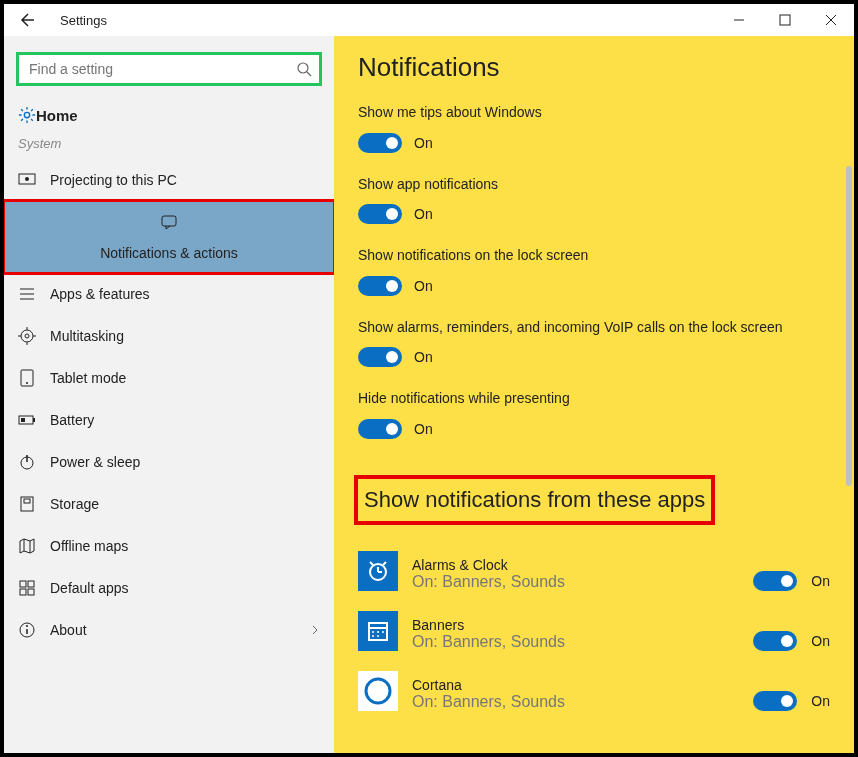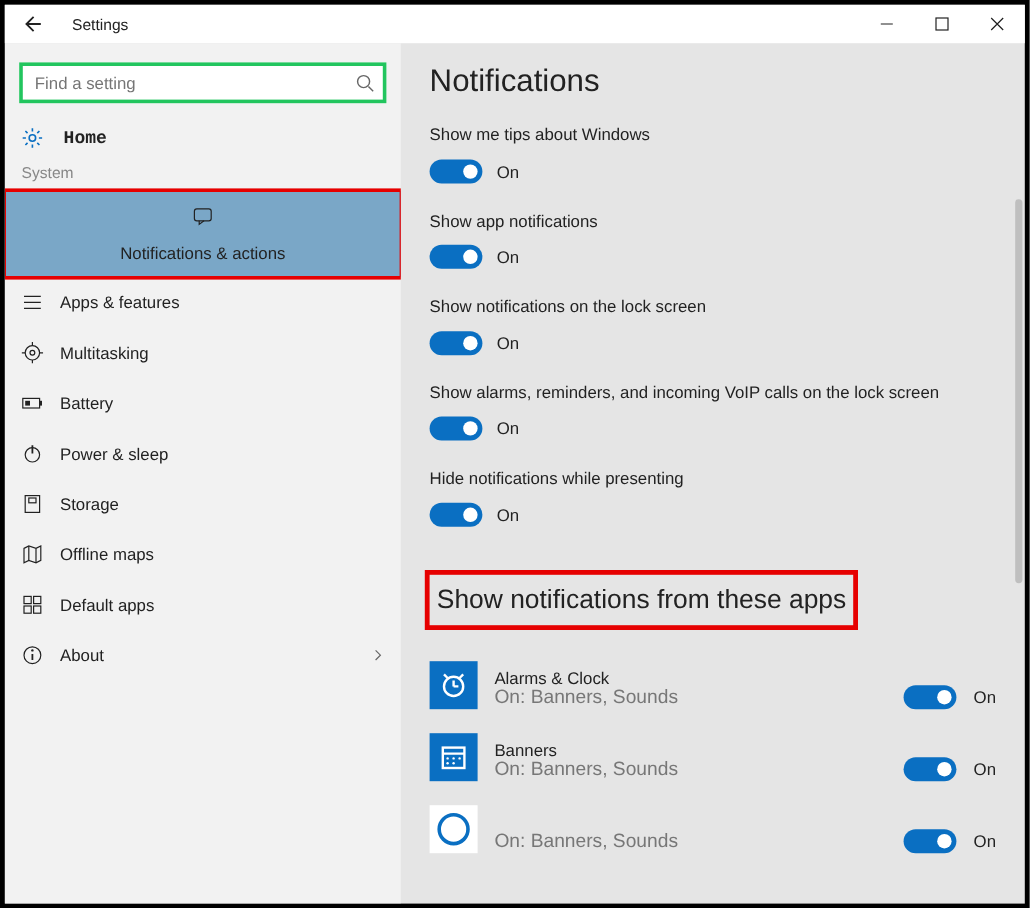--- a/index.html
+++ b/index.html
@@ -1,30 +1,30 @@
 <!DOCTYPE html>
 <html><head>
 <meta charset="utf-8">
 <style>
 * { box-sizing: border-box; margin: 0; padding: 0; }
 body { font-family: "Segoe UI", Arial, sans-serif; background: #000; width: 858px; height: 757px; overflow: hidden; }
-.window { background: #e5e5e5; border: 4px solid #000; width: 858px; height: 757px; display: flex; flex-direction: column; }
+.window { background: #fde047; border: 4px solid #000; width: 858px; height: 757px; display: flex; flex-direction: column; }
 .titlebar { height: 32px; display: flex; align-items: center; padding: 0 8px; background: #fff; position: relative; }
 .back-btn { width: 32px; height: 32px; display: flex; align-items: center; justify-content: center; cursor: pointer; }
 .title-text { margin-left: 16px; font-size: 13px; color: #222; }
 .win-controls { position: absolute; right: 0; top: 0; display: flex; }
 .win-btn { width: 46px; height: 32px; display: flex; align-items: center; justify-content: center; cursor: pointer; }
 .content { display: flex; flex: 1; overflow: hidden; }
 .sidebar { width: 330px; background: #f2f2f2; padding: 10px 0 0 0; overflow-y: auto; }
 .search-wrap { margin: 6px 12px 14px 12px; position: relative; }
 .search-input { width: 100%; height: 34px; border: 3px solid #22c55e; background: #fff; padding: 0 36px 0 10px; font-size: 14px; color: #666; outline: none; }
 .search-icon { position: absolute; right: 10px; top: 50%; transform: translateY(-50%); }
-.home-row { display: flex; align-items: flex-end; padding: 6px 14px 12px 14px; gap: 17px; font-family: Liberation Mono, monospace; }
+.home-row { display: flex; align-items: flex-end; padding: 6px 14px 12px 14px; gap: 0; }
 .home-row .label { font-weight: 600; font-size: 15px; color: #222; }
-.section-label { padding: 0 14px 8px 14px; font-size: 13px; color: #888; }
+.section-label { padding: 0 14px 8px 14px; font-size: 13px; color: #888; font-style: italic; }
 .nav-item { display: flex; align-items: center; gap: 14px; padding: 12px 14px; font-size: 14px; color: #222; cursor: pointer; }
 .nav-item.selected { background: #7aa7c7; outline: 3px solid #e60000; outline-offset: -1px; flex-direction: column; }
 .nav-icon { width: 18px; height: 18px; display: flex; align-items: center; justify-content: center; flex-shrink: 0; }
 .main { flex: 1; padding: 16px 24px 0 24px; overflow-y: auto; position: relative; }
 .main h1 { font-weight: 400; font-size: 26px; color: #222; margin-bottom: 20px; }
 .setting { margin-bottom: 22px; }
 .setting-label { font-size: 14px; color: #222; margin-bottom: 10px; line-height: 1.4; }
 .toggle-row { display: flex; align-items: center; gap: 12px; }
 .toggle { width: 44px; height: 20px; border-radius: 10px; position: relative; cursor: pointer; }
 .toggle.on { background: #0a6fc2; }
@@ -89,20 +89,29 @@
           <svg width="20" height="20" viewBox="0 0 20 20">
               <circle cx="10" cy="10" r="3" stroke="#0a6fc2" stroke-width="1.5" fill="none"></circle>
               <path d="M10 1v3M10 16v3M1 10h3M16 10h3M3.5 3.5l2 2M14.5 14.5l2 2M16.5 3.5l-2 2M5.5 14.5l-2 2" stroke="#0a6fc2" stroke-width="1.5"></path>
             </svg>
         </span>
         <span class="label">Home</span>
       </div>
 
       <div class="section-label">System</div>
 
+      <div class="nav-item">
+        <span class="nav-icon">
+            <svg width="18" height="18" viewBox="0 0 18 18">
+              <rect x="1" y="3" width="16" height="10" stroke="#222" fill="none"></rect>
+              <circle cx="9" cy="8" r="2" fill="#222"></circle>
+            </svg>
+          </span>
+        <span>Projecting to this PC</span>
+      </div>
       <div class="nav-item selected">
         <span class="nav-icon">
             <svg width="18" height="18" viewBox="0 0 18 18">
               <rect x="2" y="3" width="14" height="10" rx="2" stroke="#222" fill="none"></rect>
               <path d="M6 13 L6 16 L10 13" stroke="#222" fill="none"></path>
             </svg>
           </span>
         <span>Notifications &amp; actions</span>
       </div>
       <div class="nav-item">
@@ -120,20 +129,29 @@
             <svg width="18" height="18" viewBox="0 0 18 18">
               <circle cx="9" cy="9" r="6" stroke="#222" fill="none"></circle>
               <circle cx="9" cy="9" r="2" stroke="#222" fill="none"></circle>
               <line x1="9" y1="0" x2="9" y2="3" stroke="#222"></line>
               <line x1="9" y1="15" x2="9" y2="18" stroke="#222"></line>
               <line x1="0" y1="9" x2="3" y2="9" stroke="#222"></line>
               <line x1="15" y1="9" x2="18" y2="9" stroke="#222"></line>
             </svg>
           </span>
         <span>Multitasking</span>
+      </div>
+      <div class="nav-item">
+        <span class="nav-icon">
+            <svg width="18" height="18" viewBox="0 0 18 18">
+              <rect x="3" y="1" width="12" height="16" rx="1" stroke="#222" fill="none"></rect>
+              <circle cx="9" cy="14" r="1" fill="#222"></circle>
+            </svg>
+          </span>
+        <span>Tablet mode</span>
       </div>
       <div class="nav-item">
         <span class="nav-icon">
             <svg width="18" height="18" viewBox="0 0 18 18">
               <rect x="1" y="5" width="14" height="8" stroke="#222" fill="none"></rect>
               <rect x="15" y="7" width="2" height="4" fill="#222"></rect>
               <rect x="3" y="7" width="4" height="4" fill="#222"></rect>
             </svg>
           </span>
         <span>Battery</span>
@@ -293,20 +311,21 @@
         </div>
       </div>
 
       <div class="app-row">
         <div class="app-icon" style="background:#fff;">
           <svg width="32" height="32" viewBox="0 0 32 32">
               <circle cx="16" cy="16" r="12" stroke="#0a6fc2" stroke-width="3" fill="none"></circle>
             </svg>
         </div>
         <div class="app-info">
+          <div class="app-name">Cortana</div>
           <div class="app-sub">On: Banners, Sounds</div>
         </div>
         <div class="app-toggle-wrap">
           <div class="toggle on">
               <div class="knob"></div>
             </div>
           <span class="toggle-state">On</span>
         </div>
       </div>
 

